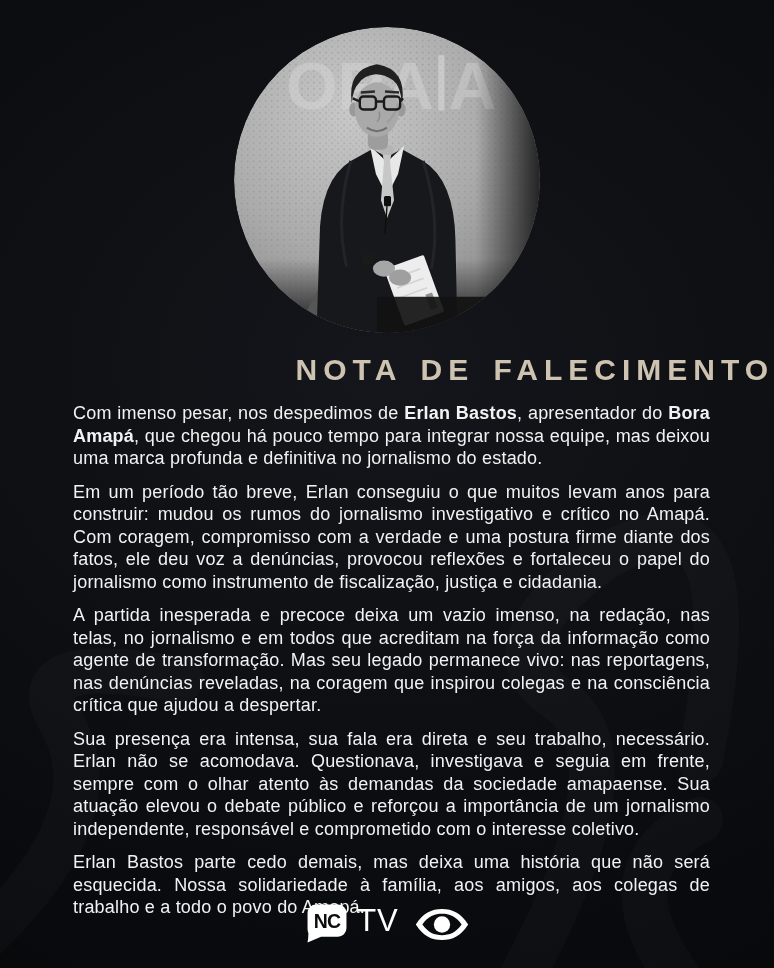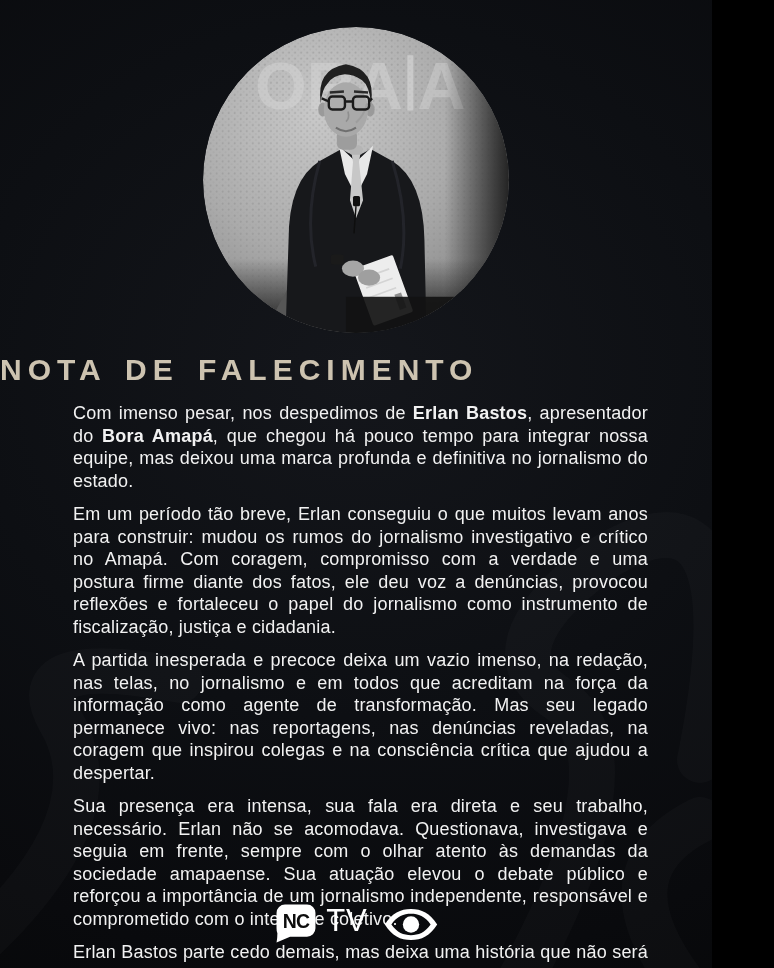--- a/index.html
+++ b/index.html
@@ -1,32 +1,32 @@
 <!DOCTYPE html>
 <html style="--bg: #090a0d; --title: #cdc3b0; --text: #f2f2f2; --logo: #ffffff;"><head>
 <meta charset="utf-8">
 <style>
   html,body{margin:0;padding:0;background:#000;}
   body{width:774px;height:968px;overflow:hidden;font-family:"Liberation Sans",sans-serif;}
   .card{
-    position:relative;width:712px;height:968px;overflow:hidden;
+    position:relative;width:774px;height:968px;overflow:hidden;
     background:
       radial-gradient(ellipse 120% 80% at 50% 38%, #14161b 0%, #0d0f13 45%, var(--bg,#090a0d) 78%, #060708 100%);
   }
   .watermark{position:absolute;inset:0;pointer-events:none;}
   
   .photo-wrap{
     position:absolute;top:27px;left:50%;transform:translateX(-50%);
     width:306px;height:306px;border-radius:50%;overflow:hidden;
   }
   .photo-wrap svg{display:block;}
   
   .title{
     position:absolute;top:353px;left:0;width:100%;
-    text-align:left;
+    text-align:right;
     font-size:30px;font-weight:700;letter-spacing:6px;word-spacing:5px;
     color:var(--title,#cdc3b0);
     white-space:nowrap;
   }
   
   .bodytext{
     position:absolute;top:402px;left:66px;right:64px;
     color:var(--text,#f2f2f2);
     font-size:18px;line-height:22.5px;letter-spacing:.2px;
     text-align:justify;

